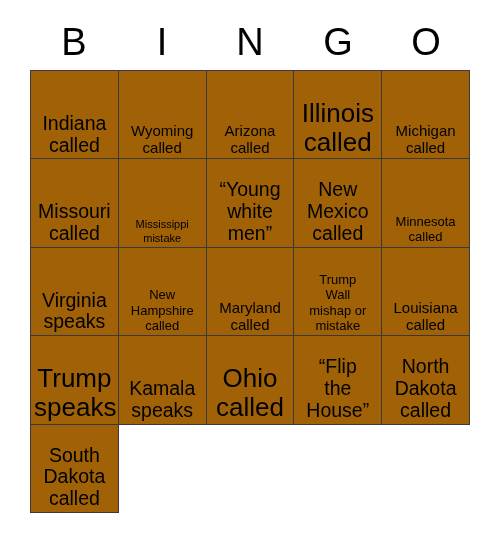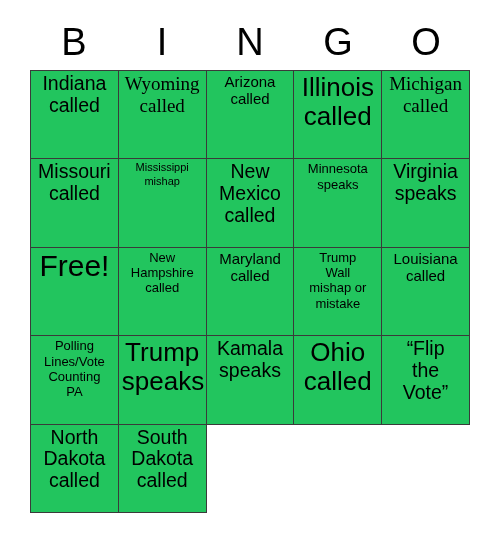--- a/index.html
+++ b/index.html
@@ -56,41 +56,41 @@
     border-top: 1px solid #3a3a3a;
     border-left: 1px solid #3a3a3a;
     background: #ffffff;
   }
 
   .cell {
     box-sizing: border-box;
     border-right: 1px solid #3a3a3a;
     border-bottom: 1px solid #3a3a3a;
     display: flex;
-    align-items: flex-start;
+    align-items: flex-end;
     justify-content: center;
     text-align: center;
     padding: 2px 3px;
     overflow: hidden;
-    background: #22c55e;
+    background: #a16207;
   }
 
   .cell-text {
     display: block;
     width: 100%;
     text-align: center;
     line-height: 1.12;
     white-space: pre-line;
     word-break: normal;
   }
 
   
   .fs-xs   { font-size: 11px; line-height: 1.20; }
   .fs-sm   { font-size: 13px; line-height: 1.18; }
-  .fs-md   { font-size: 19px; line-height: 1.16; font-family: Liberation Serif, serif; }
+  .fs-md   { font-size: 15px; line-height: 1.16; }
   .fs-lg   { font-size: 15px; line-height: 1.14; }
   .fs-xl   { font-size: 19.5px; line-height: 1.12; }
   .fs-xxl  { font-size: 26px; line-height: 1.10; }
   .fs-free { font-size: 30px; line-height: 1.05; }
 </style>
 </head>
 <body>
 
 <div class="card">
 
@@ -122,37 +122,39 @@
       <div class="cell">
         <span class="cell-text fs-md">Michigan
 called</span>
       </div>
       <div class="cell">
         <span class="cell-text fs-xl">Missouri
 called</span>
       </div>
       <div class="cell">
         <span class="cell-text fs-xs">Mississippi
-mishap</span>
+mistake</span>
+      </div>
+      <div class="cell">
+        <span class="cell-text fs-xl">“Young
+white
+men”</span>
       </div>
       <div class="cell">
         <span class="cell-text fs-xl">New
 Mexico
 called</span>
       </div>
       <div class="cell">
         <span class="cell-text fs-sm">Minnesota
-speaks</span>
+called</span>
       </div>
       <div class="cell">
         <span class="cell-text fs-xl">Virginia
 speaks</span>
-      </div>
-      <div class="cell">
-        <span class="cell-text fs-free">Free!</span>
       </div>
       <div class="cell">
         <span class="cell-text fs-sm">New
 Hampshire
 called</span>
       </div>
       <div class="cell">
         <span class="cell-text fs-lg">Maryland
 called</span>
       </div>
@@ -160,41 +162,35 @@
         <span class="cell-text fs-sm">Trump
 Wall
 mishap or
 mistake</span>
       </div>
       <div class="cell">
         <span class="cell-text fs-lg">Louisiana
 called</span>
       </div>
       <div class="cell">
-        <span class="cell-text fs-sm">Polling
-Lines/Vote
-Counting
-PA</span>
-      </div>
-      <div class="cell">
         <span class="cell-text fs-xxl">Trump
 speaks</span>
       </div>
       <div class="cell">
         <span class="cell-text fs-xl">Kamala
 speaks</span>
       </div>
       <div class="cell">
         <span class="cell-text fs-xxl">Ohio
 called</span>
       </div>
       <div class="cell">
         <span class="cell-text fs-xl">“Flip
 the
-Vote”</span>
+House”</span>
       </div>
       <div class="cell">
         <span class="cell-text fs-xl">North
 Dakota
 called</span>
       </div>
       <div class="cell">
         <span class="cell-text fs-xl">South
 Dakota
 called</span>

